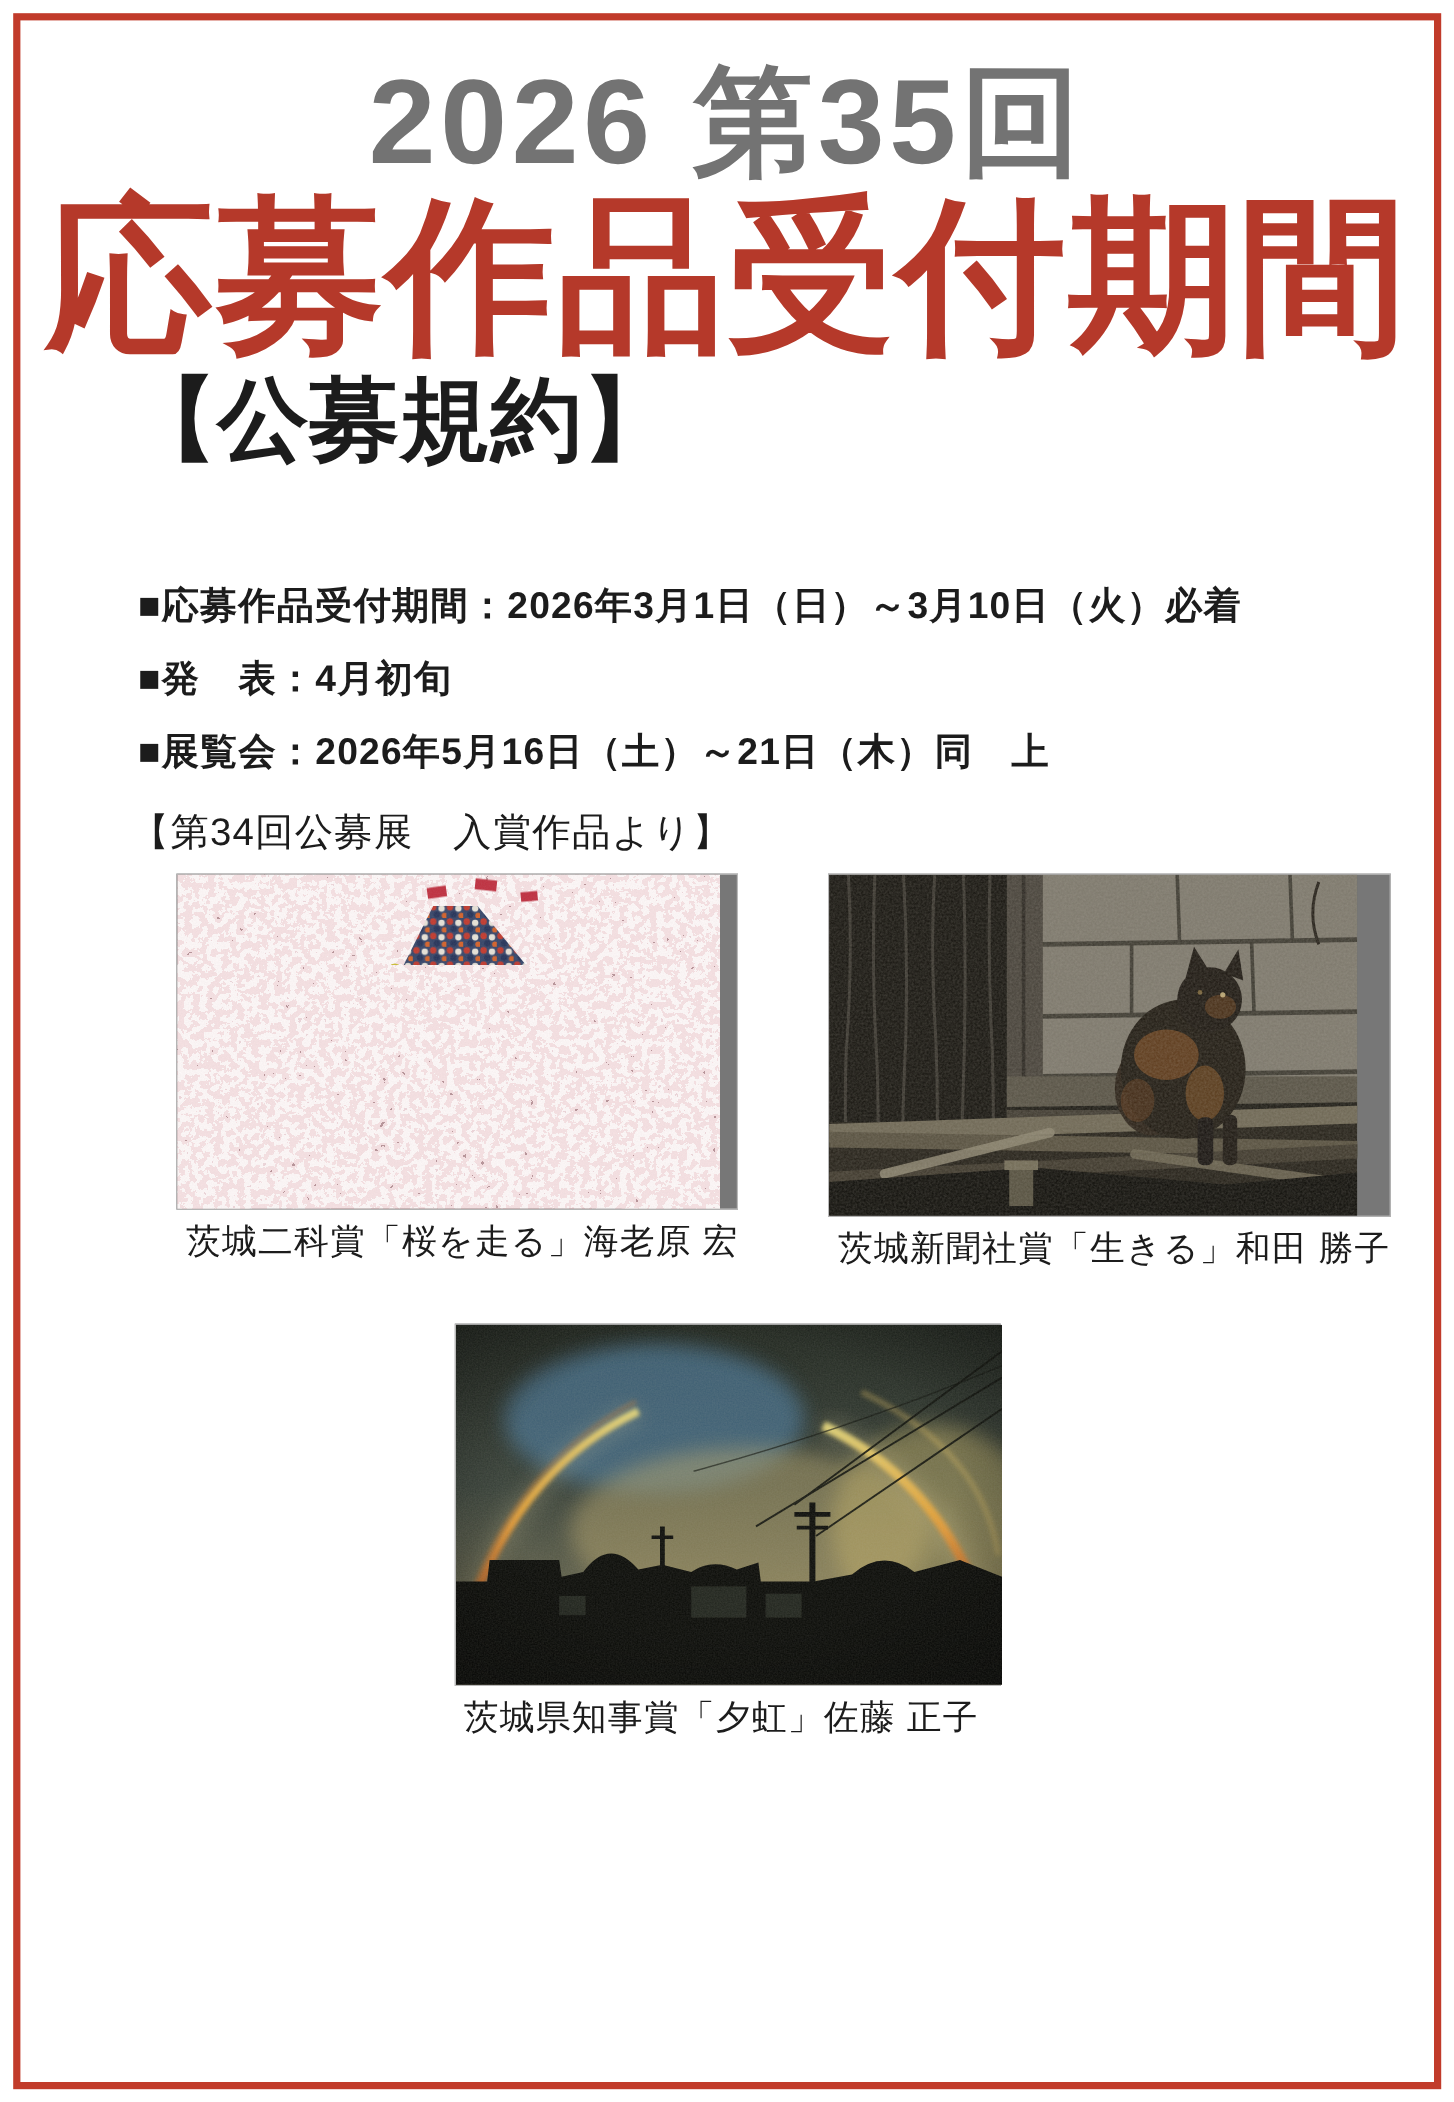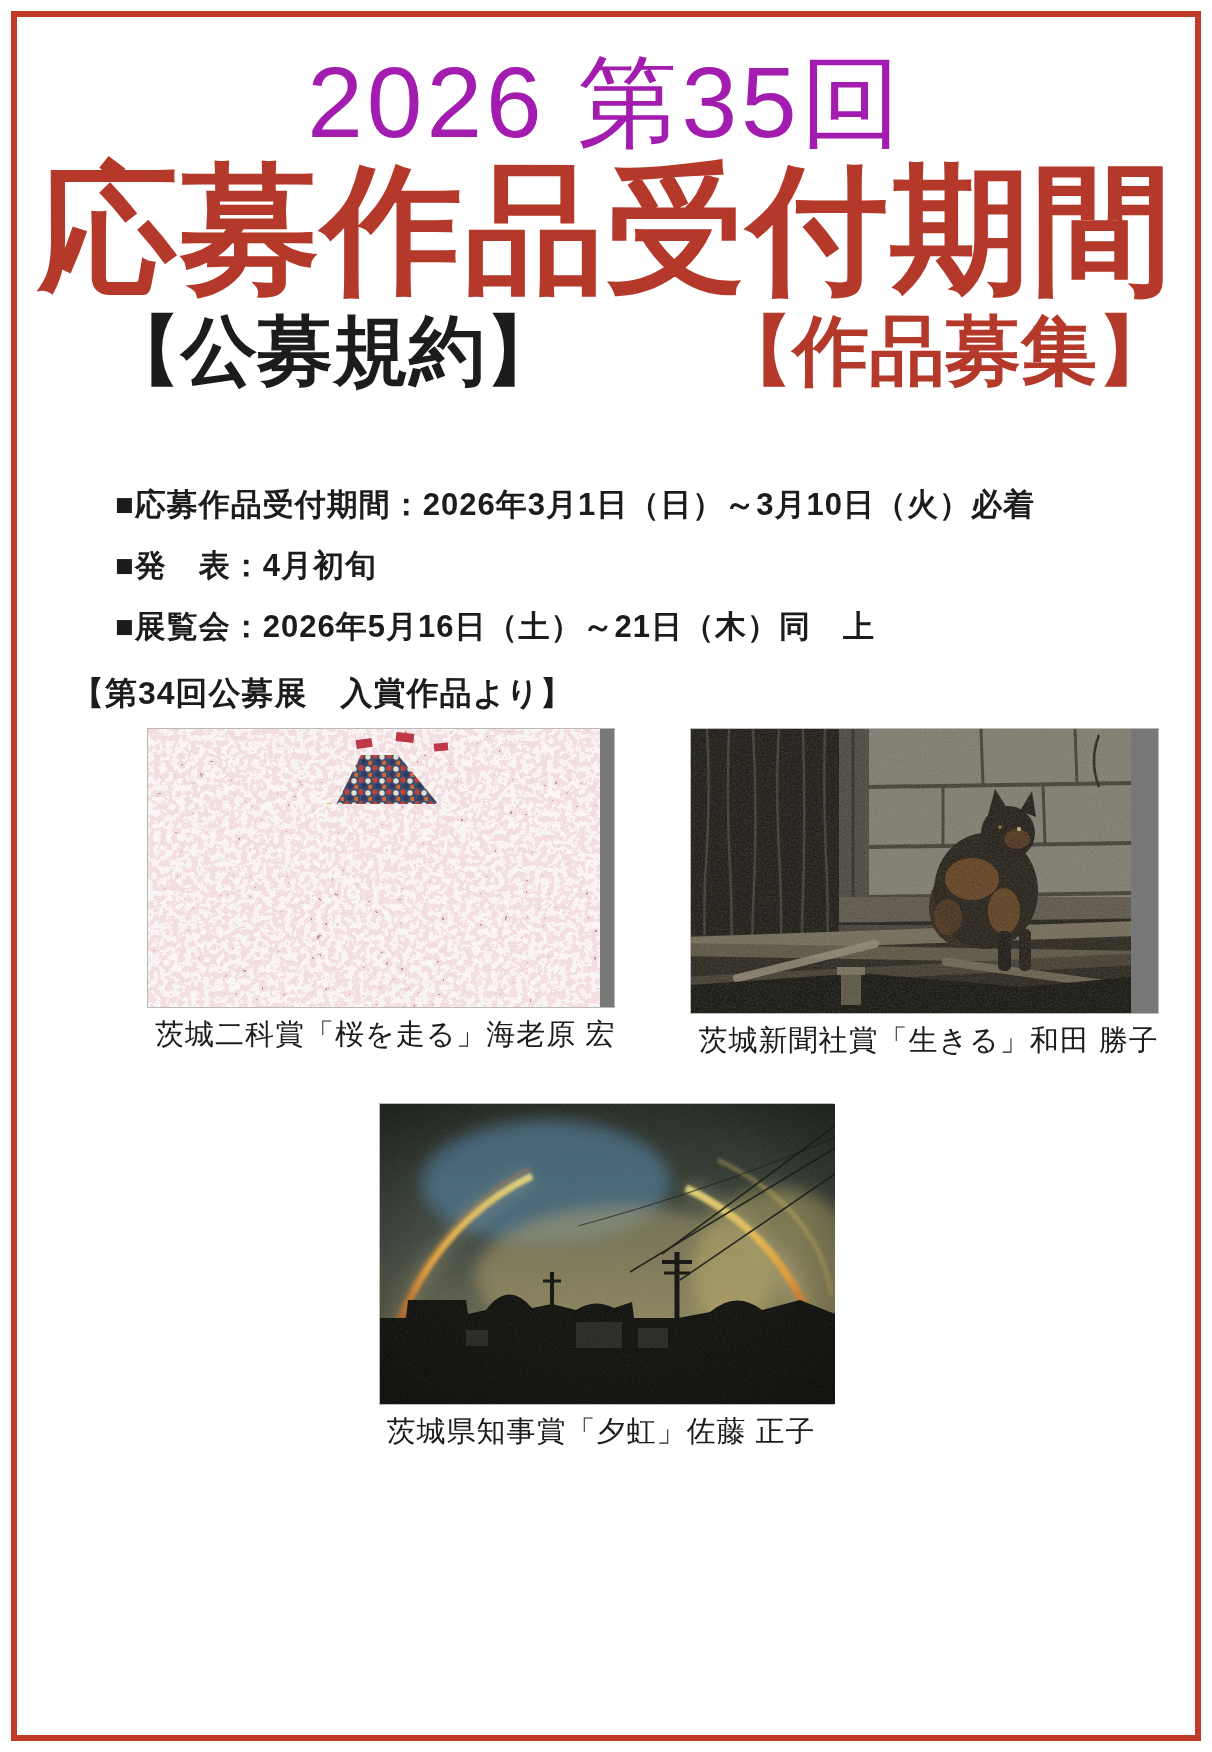--- a/index.html
+++ b/index.html
@@ -7,42 +7,42 @@
     width:1212px;height:1752px;position:relative;background:#ffffff;
     font-family:"Liberation Sans","DejaVu Sans",sans-serif;
     color:#1c1c1c;overflow:hidden;
   }
   .frame{
     position:absolute;inset:11px;border:6px solid #c13b2a;pointer-events:none;
   }
   .content{position:absolute;inset:17px;}
 
   .year-line{
-    margin-top:30px;text-align:center;font-size:100px;font-weight:400;
-    letter-spacing:4px;line-height:1.1;color:#a21caf;white-space:nowrap;
+    margin-top:30px;text-align:center;font-size:100px;font-weight:700;
+    letter-spacing:4px;line-height:1.1;color:#737373;white-space:nowrap;
   }
   .main-title{
     text-align:center;font-weight:700;color:#b5392a;
     font-size:140px;line-height:1.04;letter-spacing:2px;white-space:nowrap;
   }
   .section-row{
     display:flex;justify-content:space-between;align-items:flex-start;
     margin-top:10px;padding:0 22px 0 88px;
   }
   .section-title{font-size:76px;font-weight:700;line-height:1;white-space:nowrap;}
   .section-title.black{color:#1c1c1c;}
   .section-title.red{color:#b5392a;}
 
   .rules{margin:100px 0 0 98px;}
   .rule-line{
     font-size:31px;line-height:1;margin-bottom:30px;font-weight:700;
     letter-spacing:1px;white-space:nowrap;color:#1c1c1c;
   }
   .gallery-heading{
-    margin:16px 0 0 55px;font-size:32px;font-weight:700;letter-spacing:1px;
+    margin:16px 0 0 92px;font-size:32px;font-weight:400;letter-spacing:1px;
   }
 
   .photo-row{display:flex;gap:50px;margin:12px 0 0 105px;align-items:flex-start;}
   .photo-card{display:flex;flex-direction:column;padding-left:25px;}
   .photo-box{border:1px solid #b9b9b9;background:#777;line-height:0;}
   .photo-caption{font-size:29px;margin-top:7px;padding-left:8px;letter-spacing:1px;white-space:nowrap;}
 
   .photo-bottom-wrap{width:455px;margin:42px auto 0 auto;display:flex;flex-direction:column;}
 </style>
 </head>
@@ -50,21 +50,20 @@
 
 <div class="frame"></div>
 
 <div class="content">
 
   <div class="year-line">2026 第35回</div>
   <div class="main-title">応募作品受付期間</div>
 
   <div class="section-row">
     <div class="section-title black">【公募規約】</div>
-    <div class="section-title red">【作品募集】</div>
   </div>
 
   <div class="rules">
     <div class="rule-line">■応募作品受付期間：2026年3月1日（日）～3月10日（火）必着</div>
     <div class="rule-line">■発　表：4月初旬</div>
     <div class="rule-line">■展覧会：2026年5月16日（土）～21日（木）同　上</div>
   </div>
 
   <div class="gallery-heading">【第34回公募展　入賞作品より】</div>
 

